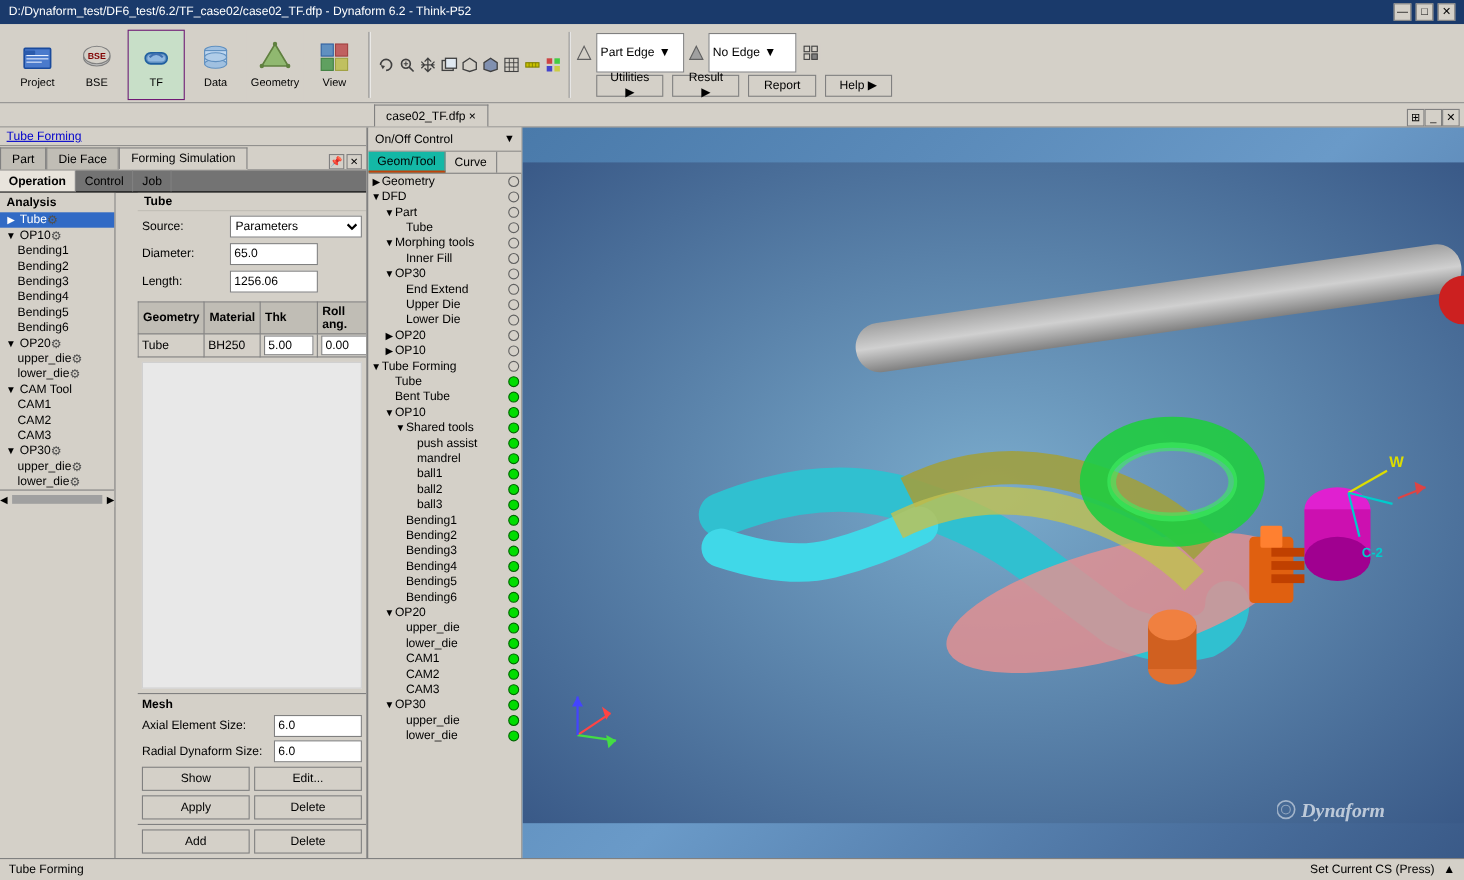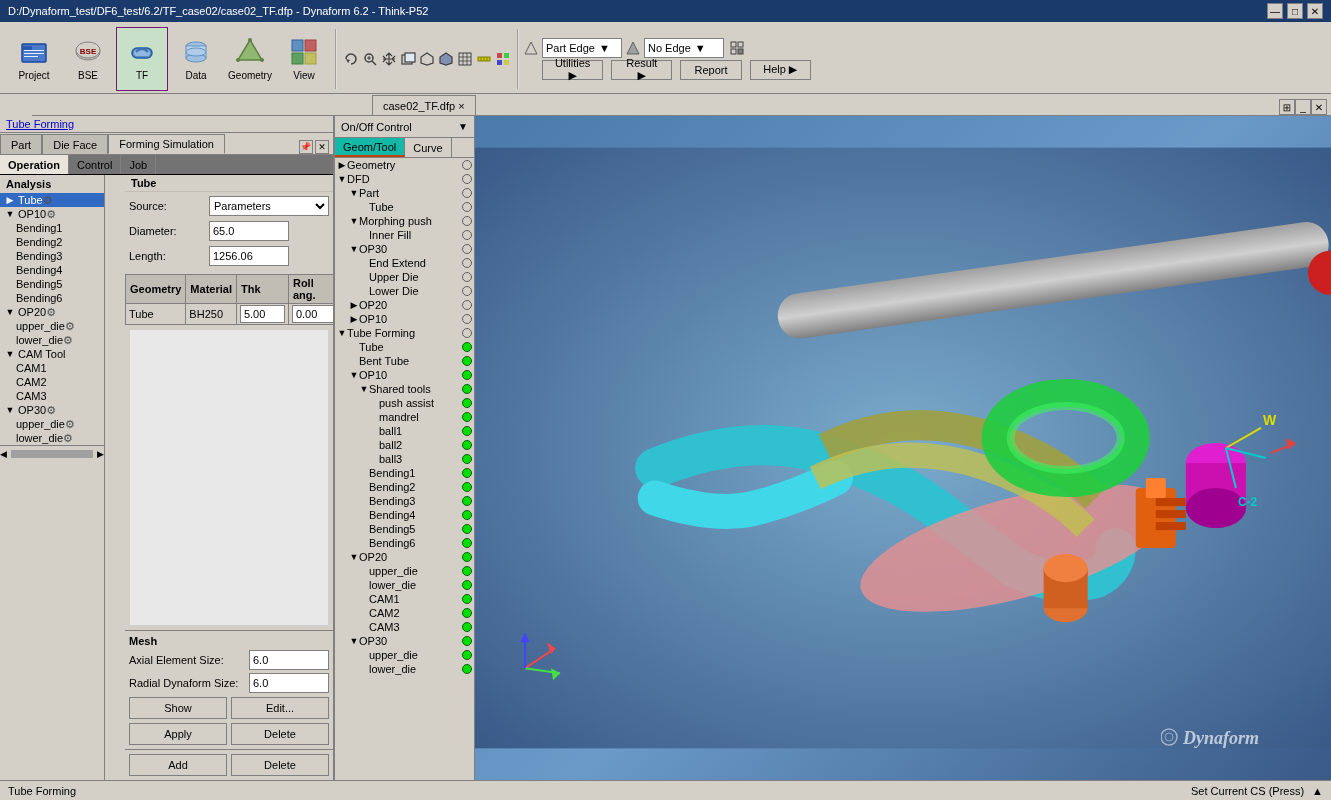--- a/index.html
+++ b/index.html
@@ -267,21 +267,20 @@
       font-size: 11px;
     }
 
     
     #file-tabs {
       background: #d4d0c8;
       border-bottom: 1px solid #808080;
       height: 22px;
       display: flex; align-items: flex-end;
       padding-left: 340px;
-      margin-left: 32px;
     }
     .file-tab {
       padding: 2px 10px;
       border: 1px solid #808080;
       border-bottom: none;
       background: #c0bdb5;
       cursor: pointer;
       font-size: 11px;
       display: flex; align-items: center;
       height: 20px;
@@ -381,21 +380,21 @@
       display: flex; align-items: center; justify-content: center;
       cursor: pointer;
       font-size: 12px;
     }
 
     
     .toolbar-combo {
       display: inline-flex; align-items: center;
       background: white;
       border: 1px solid #808080;
-      height: 20px;
+      height: 36px;
       padding: 4px 3px;
       font-size: 11px;
       cursor: pointer;
       min-width: 80px;
     }
 
     
     #lp-top {
       background: #d4d0c8;
       border-bottom: 1px solid #808080;
@@ -875,21 +874,21 @@
       </div>
 
       <div class="tree-node node-indent-2">
         <span class="tree-expand"> </span>
         <span class="tree-label">Tube</span>
         <span class="ind-circle ind-empty"></span>
       </div>
 
       <div class="tree-node node-indent-1">
         <span class="tree-expand">▼</span>
-        <span class="tree-label">Morphing push</span>
+        <span class="tree-label">Morphing tools</span>
         <span class="ind-circle ind-empty"></span>
       </div>
 
       <div class="tree-node node-indent-2">
         <span class="tree-expand"> </span>
         <span class="tree-label">Inner Fill</span>
         <span class="ind-circle ind-empty"></span>
       </div>
 
       <div class="tree-node node-indent-1">

